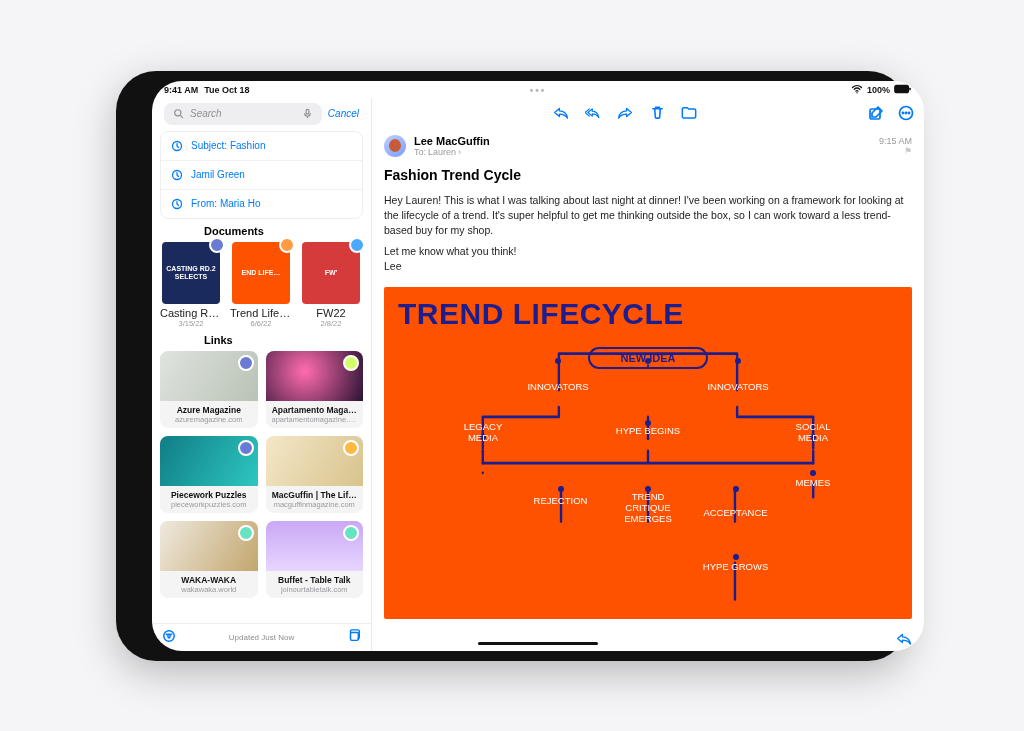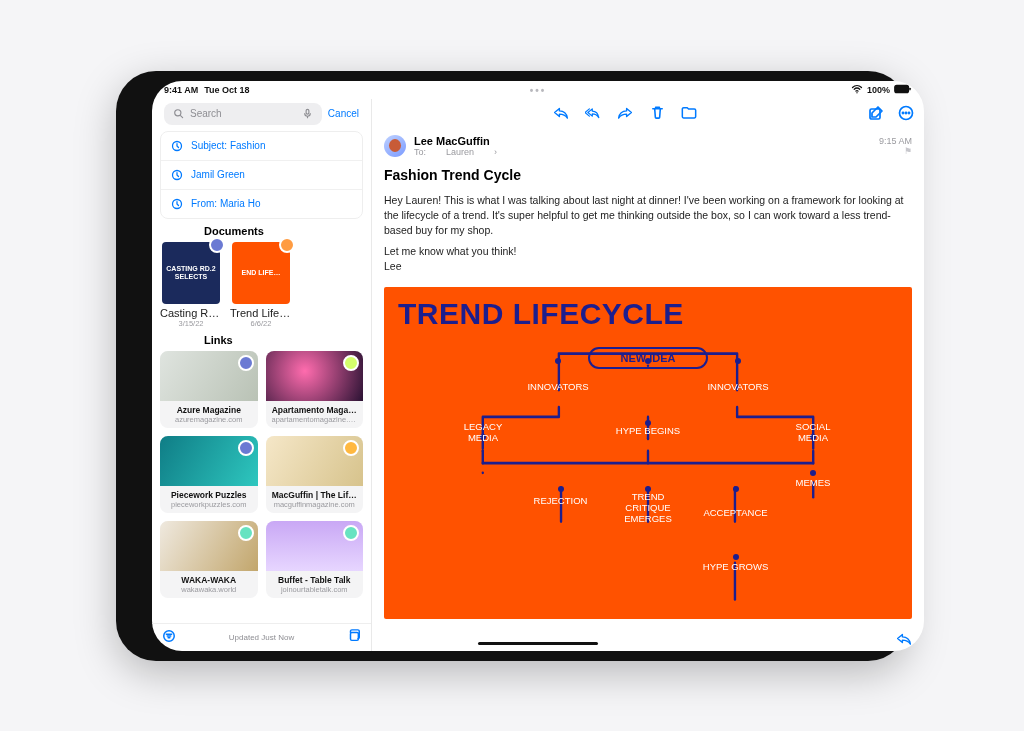--- a/index.html
+++ b/index.html
@@ -7,21 +7,21 @@
   .device{width:792px;height:590px;background:#111;border-radius:40px;padding:10px;box-shadow:0 12px 40px rgba(0,0,0,.25);position:relative;}
   .bezel{width:100%;height:100%;background:#fff;border-radius:30px;overflow:hidden;position:relative;margin-left:26px;}
   .status-bar{height:18px;display:flex;align-items:center;justify-content:space-between;padding:0 12px;font-size:9px;color:#111;font-weight:600;}
   .status-left{display:flex;gap:6px;align-items:center;}
   .status-right{display:flex;gap:4px;align-items:center;}
   .pill{position:absolute;top:4px;left:50%;transform:translateX(-50%);color:#b8b8bd;font-size:10px;letter-spacing:2px;}
   .split{display:flex;height:calc(100% - 18px);}
   .sidebar{width:220px;border-right:1px solid #e9e9e9;display:flex;flex-direction:column;}
   .sb-body{flex:1;overflow:hidden;padding:0 8px;}
   .sb-foot{height:28px;border-top:1px solid #eee;display:flex;align-items:center;justify-content:space-between;padding:0 10px;font-size:8px;color:#8e8e93;}
-  .searchwrap{display:flex;align-items:center;gap:6px;padding:4px 4px 6px 4px;}
+  .searchwrap{display:flex;align-items:center;gap:6px;padding:4px 4px 6px 4px;font-style:italic;}
   .searchbox{flex:1;background:#eeeef0;border-radius:8px;height:22px;display:flex;align-items:center;font-size:10px;color:#8e8e93;padding:0 6px;gap:4px;}
   .cancel{color:#007aff;font-size:10px;}
   .sugg{border:1px solid #eee;border-radius:8px;overflow:hidden;margin-bottom:6px;}
   .sugg-row{display:flex;align-items:center;gap:6px;font-size:10px;color:#007aff;padding:6px 8px;}
   .sugg-row+.sugg-row{border-top:1px solid #f0f0f0;}
   .section-h{font-size:11px;font-weight:700;margin:4px 2px 5px;padding-left:42px;}
   .docs{display:flex;gap:8px;margin-bottom:6px;}
   .doc{width:62px;text-align:center;}
   .doc .thumb{width:58px;height:62px;border-radius:4px;margin:0 auto 3px;position:relative;display:flex;align-items:center;justify-content:center;color:#fff;font-weight:800;font-size:7px;line-height:1.1;padding:4px;}
   .doc .badge,.link .badge{position:absolute;top:-5px;right:-5px;width:16px;height:16px;border-radius:50%;border:2px solid #fff;}
@@ -36,21 +36,21 @@
   .main{flex:1;display:flex;flex-direction:column;}
   .toolbar{height:28px;display:flex;align-items:center;justify-content:space-between;padding:0 10px;}
   .tool-center{display:flex;gap:16px;color:#007aff;}
   .tool-right{display:flex;gap:14px;color:#007aff;}
   .icon{width:16px;height:16px;display:flex;align-items:center;justify-content:center;}
   .mail{flex:1;padding:8px 12px;display:flex;flex-direction:column;}
   .mail-head{display:flex;align-items:center;gap:8px;margin-bottom:10px;}
   .avatar{width:22px;height:22px;border-radius:50%;background:linear-gradient(145deg,#bed1ff,#7c9bff);position:relative;}
   .avatar::after{content:"";position:absolute;inset:4px 5px 5px 5px;border-radius:50%;background:#c85b37;}
   .from{font-size:11px;font-weight:700;}
-  .to{font-size:9px;color:#9a9a9f;display:flex;align-items:center;gap:20px;}
+  .to{font-size:9px;color:#9a9a9f;display:flex;align-items:center;gap:2px;}
   .head-right{margin-left:auto;text-align:right;}
   .time{font-size:9px;color:#9a9a9f;}
   .subject{font-size:14px;font-weight:800;margin-bottom:10px;}
   .body{font-size:10.5px;color:#222;line-height:1.45;margin-bottom:6px;}
   .attachment{margin-top:6px;background:#ff5200;border-radius:2px;flex:1;min-height:0;padding:10px 14px 0;overflow:hidden;position:relative;}
   .att-title{font-family:"Arial Black",Impact,sans-serif;font-size:30px;font-weight:900;color:#1c1e8e;letter-spacing:.5px;}
   .newidea{display:block;margin:8px auto 0;width:120px;border:2px solid #1c1e8e;border-radius:16px;text-align:center;color:#1c1e8e;font-weight:900;font-size:11px;padding:3px 0;font-family:"Arial Black",Impact,sans-serif;}
   .graph{position:absolute;left:14px;right:14px;top:52px;bottom:0;}
   .node{position:absolute;color:#fff;font-size:9.5px;text-align:center;white-space:nowrap;transform:translate(-50%,0);}
   .dot{width:6px;height:6px;border-radius:50%;background:#1c1e8e;position:absolute;transform:translate(-50%,-50%);}
@@ -148,20 +148,28 @@
   <div class="doc-date">3/15/22</div>
               </div>
               <div class="doc">
                 <div class="thumb" style="background:#ff5200">
                   <span>END LIFE…</span>
                   <span class="badge" style="background:#ff9c42"></span>
                 </div>
   <div class="doc-title">Trend Lifecycle</div>
   <div class="doc-date">6/6/22</div>
               </div>
+              <div class="doc">
+                <div class="thumb" style="background:#d63b3b">
+                  <span>FW'</span>
+                  <span class="badge" style="background:#4aa8ff"></span>
+                </div>
+  <div class="doc-title">FW22</div>
+  <div class="doc-date">2/8/22</div>
+              </div>
             </div>
 
           <div class="section-h">Links</div>
           <div class="links-grid" id="links">
               <div class="link">
                 <div class="img" style="background:linear-gradient(120deg,#dfe4df,#b9c2b5)">
                   <span class="badge" style="background:#6b7ad3"></span>
                 </div>
   <div class="meta">
                   <div class="link-title">Azure Magazine</div>

